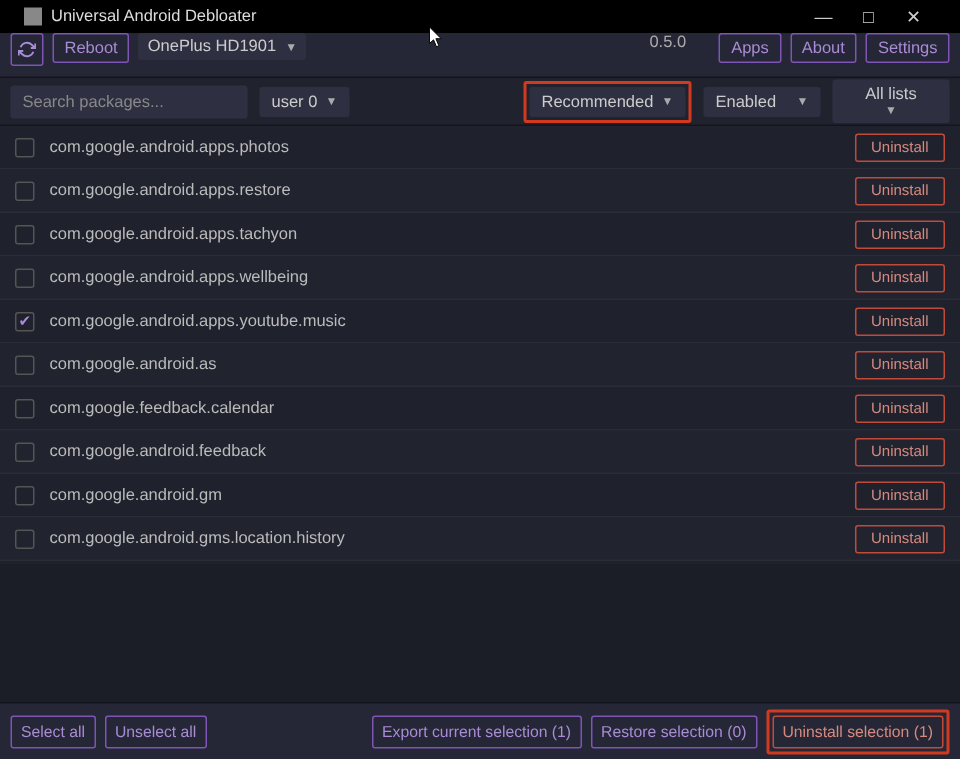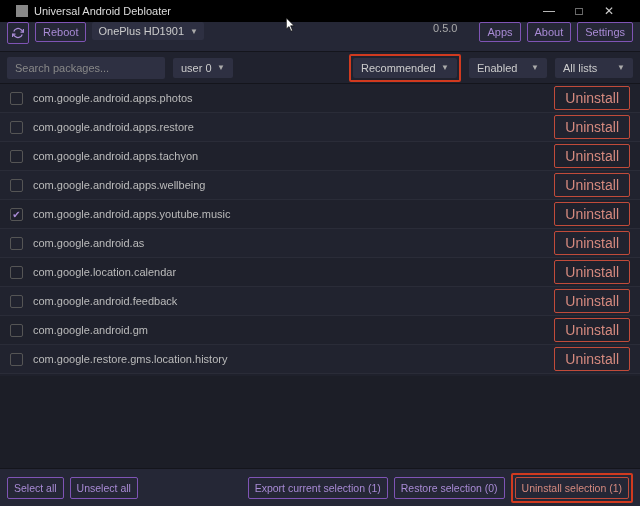--- a/index.html
+++ b/index.html
@@ -96,21 +96,21 @@
     display:flex;align-items:center;justify-content:space-between;
     padding:4px 8px;
     background:#2e3042;
     font-size:11px;
     border-radius:2px;
     color:#ccc;
   }
   .fsel.user { width:60px; }
   .fsel.rec { width:104px; }
   .fsel.enabled { width:78px; }
-  .fsel.lists { width:78px; }
+  .fsel.lists { width:78px;flex-direction:column; }
   .hl-red {
     border: 2px solid #d13a1f;
     padding:2px;
     border-radius:2px;
   }
   .list {
     flex:1;
     overflow:hidden;
     background:#1f212c;
   }
@@ -133,21 +133,21 @@
     font-size:10px;
     color:#a98bd6;
   }
   .chk.checked::after { content:"✔"; }
   .pkg { flex:1; }
   .unbtn {
     border:1px solid #c14b3a;
     color:#d68a7f;
     background:transparent;
     padding:3px 10px;
-    font-size:14px;
+    font-size:10px;
     border-radius:2px;
   }
   .footer {
     height: 38px;
     background:#252736;
     display:flex;
     align-items:center;
     padding:0 7px;
     gap:6px;
     border-top:1px solid #14151c;
@@ -248,36 +248,36 @@
       <div class="pkg">com.google.android.apps.youtube.music</div>
       <button class="unbtn">Uninstall</button>
     </div>
     <div class="row">
       <div class="chk"></div>
       <div class="pkg">com.google.android.as</div>
       <button class="unbtn">Uninstall</button>
     </div>
     <div class="row">
       <div class="chk"></div>
-      <div class="pkg">com.google.location.calendar</div>
+      <div class="pkg">com.google.feedback.calendar</div>
       <button class="unbtn">Uninstall</button>
     </div>
     <div class="row">
       <div class="chk"></div>
       <div class="pkg">com.google.android.feedback</div>
       <button class="unbtn">Uninstall</button>
     </div>
     <div class="row">
       <div class="chk"></div>
       <div class="pkg">com.google.android.gm</div>
       <button class="unbtn">Uninstall</button>
     </div>
     <div class="row">
       <div class="chk"></div>
-      <div class="pkg">com.google.restore.gms.location.history</div>
+      <div class="pkg">com.google.android.gms.location.history</div>
       <button class="unbtn">Uninstall</button>
     </div>
   </div>
 
 <div class="gap-area"></div>
 
 <div class="footer">
   <button class="btn">Select all</button>
   <button class="btn">Unselect all</button>
   <div class="spacer"></div>

